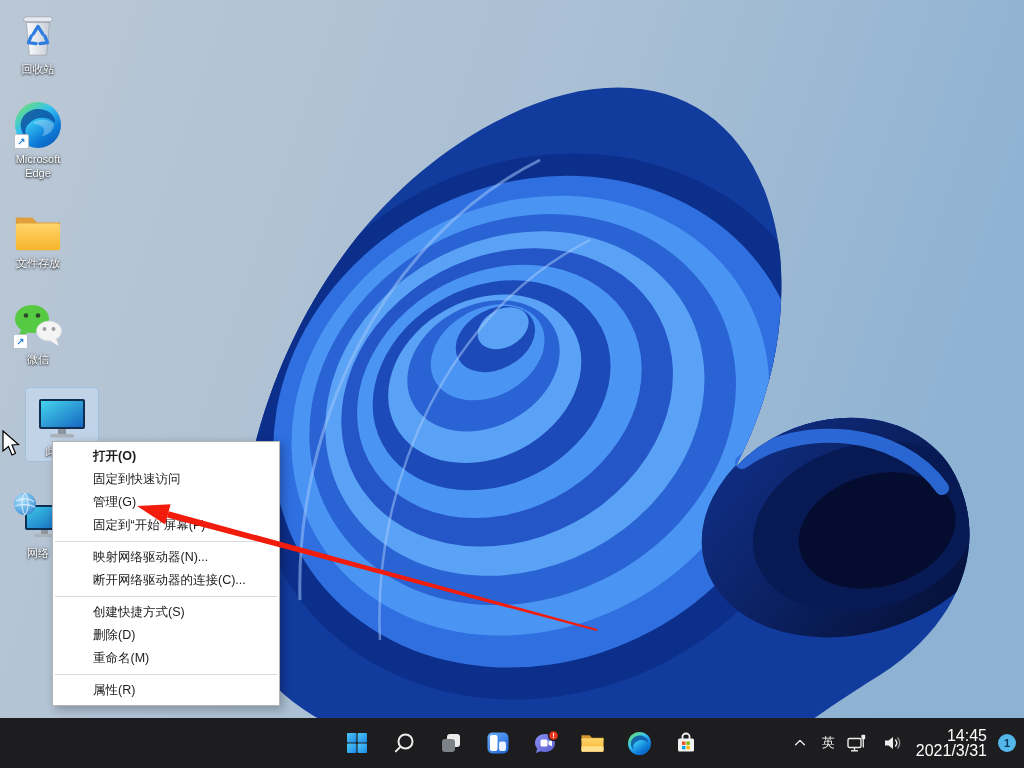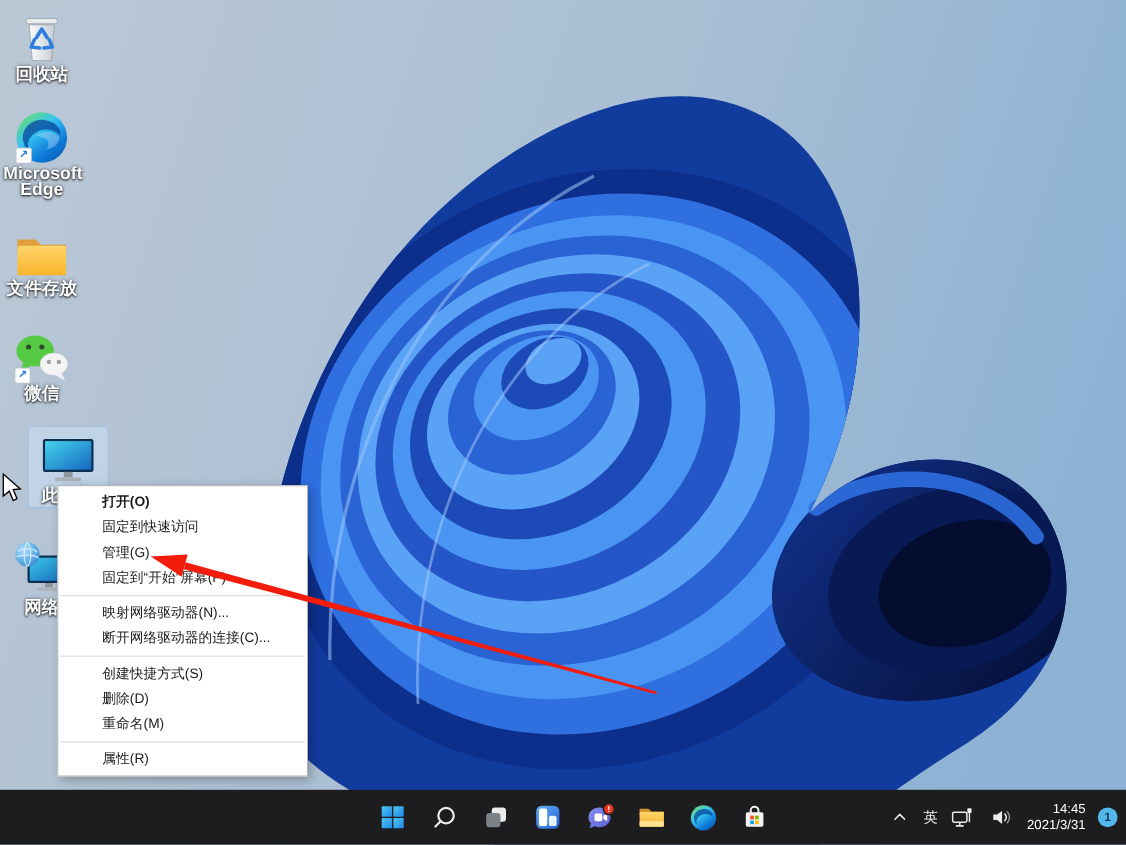--- a/index.html
+++ b/index.html
@@ -12,24 +12,23 @@
   .wallpaper{position:absolute;left:0;top:0;z-index:0;}
 
   
   .dicon{
     position:absolute;left:2px;width:72px;z-index:2;
     display:flex;flex-direction:column;align-items:center;
     padding:2px 0 3px 0;border-radius:3px;cursor:default;
   }
   .dicon .art{height:52px;display:flex;align-items:flex-end;justify-content:center;position:relative;}
   .dicon .lbl{
-    margin-top:2px;font-size:16px;line-height:14px;color:#ffffff;text-align:center;
+    margin-top:2px;font-size:11px;line-height:14px;color:#ffffff;text-align:center;
     text-shadow:0 1px 2px rgba(0,0,0,.85),0 0 3px rgba(0,0,0,.55);
     max-width:70px;
-    font-weight:bold;
   }
   .dicon.selected{background:rgba(200,223,245,.55);outline:1px solid rgba(150,190,230,.65);}
   .shortcut-ovl{
     position:absolute;left:1px;bottom:1px;width:13px;height:13px;border-radius:2px;
     background:#ffffff;border:1px solid #b8c2cc;display:flex;align-items:center;justify-content:center;
     font-size:10px;font-weight:bold;color:#1e7ad8;line-height:1;
   }
 
   
   .context-menu{
@@ -56,21 +55,21 @@
     position:absolute;left:341px;top:0;height:50px;display:flex;align-items:center;gap:15px;
   }
   .tb-btn{
     width:32px;height:32px;border-radius:4px;display:flex;align-items:center;justify-content:center;
     cursor:pointer;
   }
   .tb-tray{
     position:absolute;right:8px;top:0;height:50px;display:flex;align-items:center;gap:11px;
   }
   .tray-ime{font-size:13px;color:#f0f0f0;cursor:pointer;}
-  .tray-clock{font-size:12px;line-height:15px;color:#ffffff;text-align:right;cursor:pointer;}
+  .tray-clock{font-size:16px;line-height:15px;color:#ffffff;text-align:right;cursor:pointer;}
   .tray-badge{
     width:18px;height:18px;border-radius:50%;background:#53b7ea;color:#0c3a5e;
     font-size:11px;font-weight:bold;display:flex;align-items:center;justify-content:center;cursor:pointer;
   }
 </style>
 </head>
 <body>
 
 <div class="screen">
 

